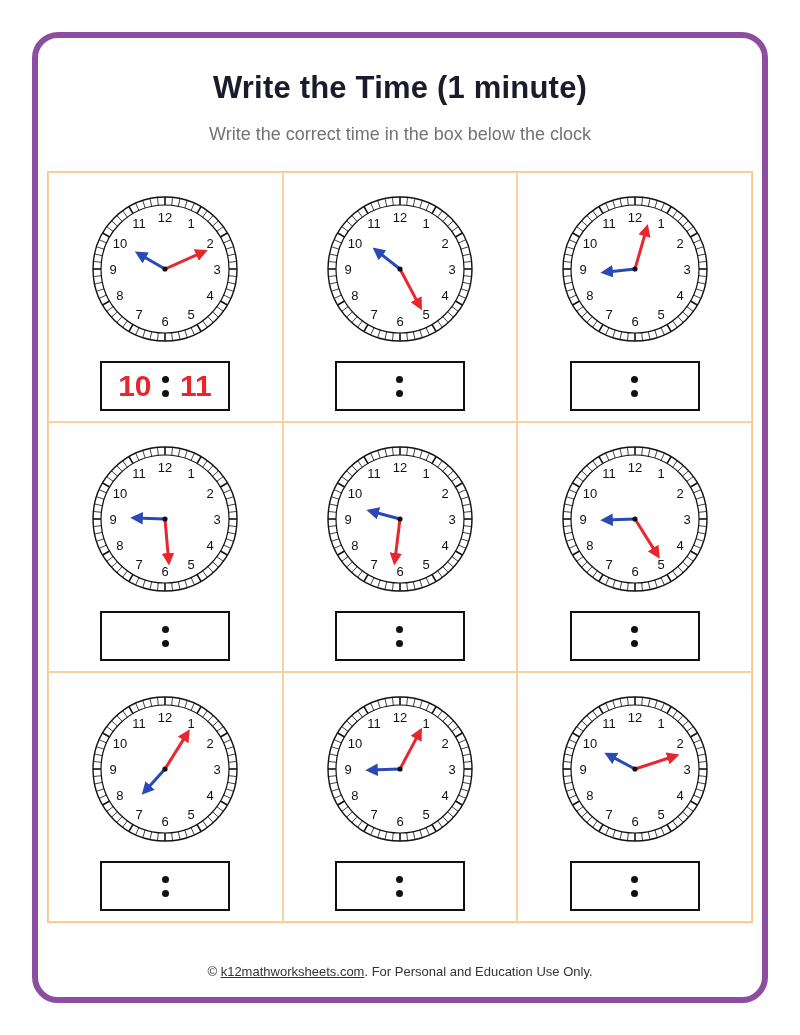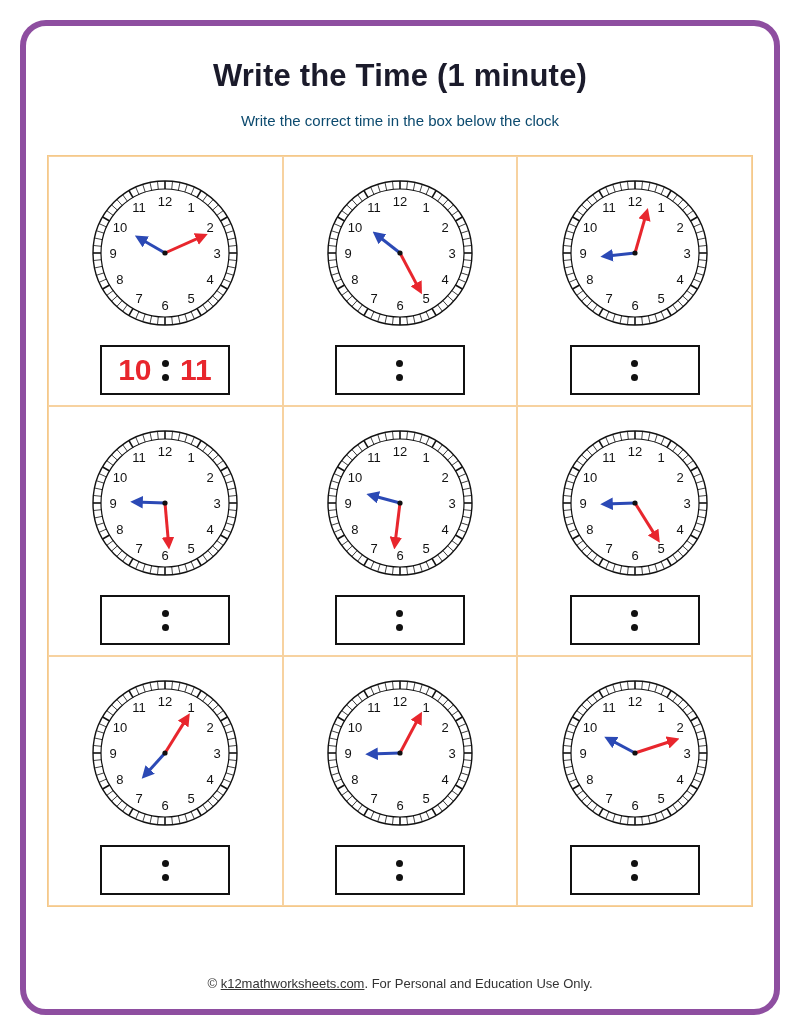--- a/index.html
+++ b/index.html
@@ -11,21 +11,21 @@
     width: 800px;
     height: 1035px;
     font-family: "Liberation Sans", sans-serif;
     overflow: hidden;
   }
   .page {
     position: relative;
     width: 800px;
     height: 1035px;
     box-sizing: border-box;
-    padding: 20px;
+    padding: 32px;
   }
   .sheet {
     position: relative;
     width: 100%;
     height: 100%;
     box-sizing: border-box;
     border: 6px solid #8e4ea0;
     border-radius: 26px;
     background: #ffffff;
     padding: 18px 24px 12px 24px;
@@ -36,22 +36,22 @@
     text-align: center;
     font-size: 31px;
     font-weight: bold;
     color: #1b1b2b;
     letter-spacing: 0.2px;
     margin-top: 14px;
     margin-bottom: 0;
   }
   .subtitle {
     text-align: center;
-    font-size: 15px;
-    color: #0c4a6e;
+    font-size: 18px;
+    color: #737373;
     margin-top: 18px;
     margin-bottom: 0;
   }
   .grid {
     margin-top: 26px;
     border: 1px solid #f5c98a;
     display: grid;
     grid-template-columns: repeat(3, 1fr);
     grid-template-rows: repeat(3, 1fr);
     width: 706px;

